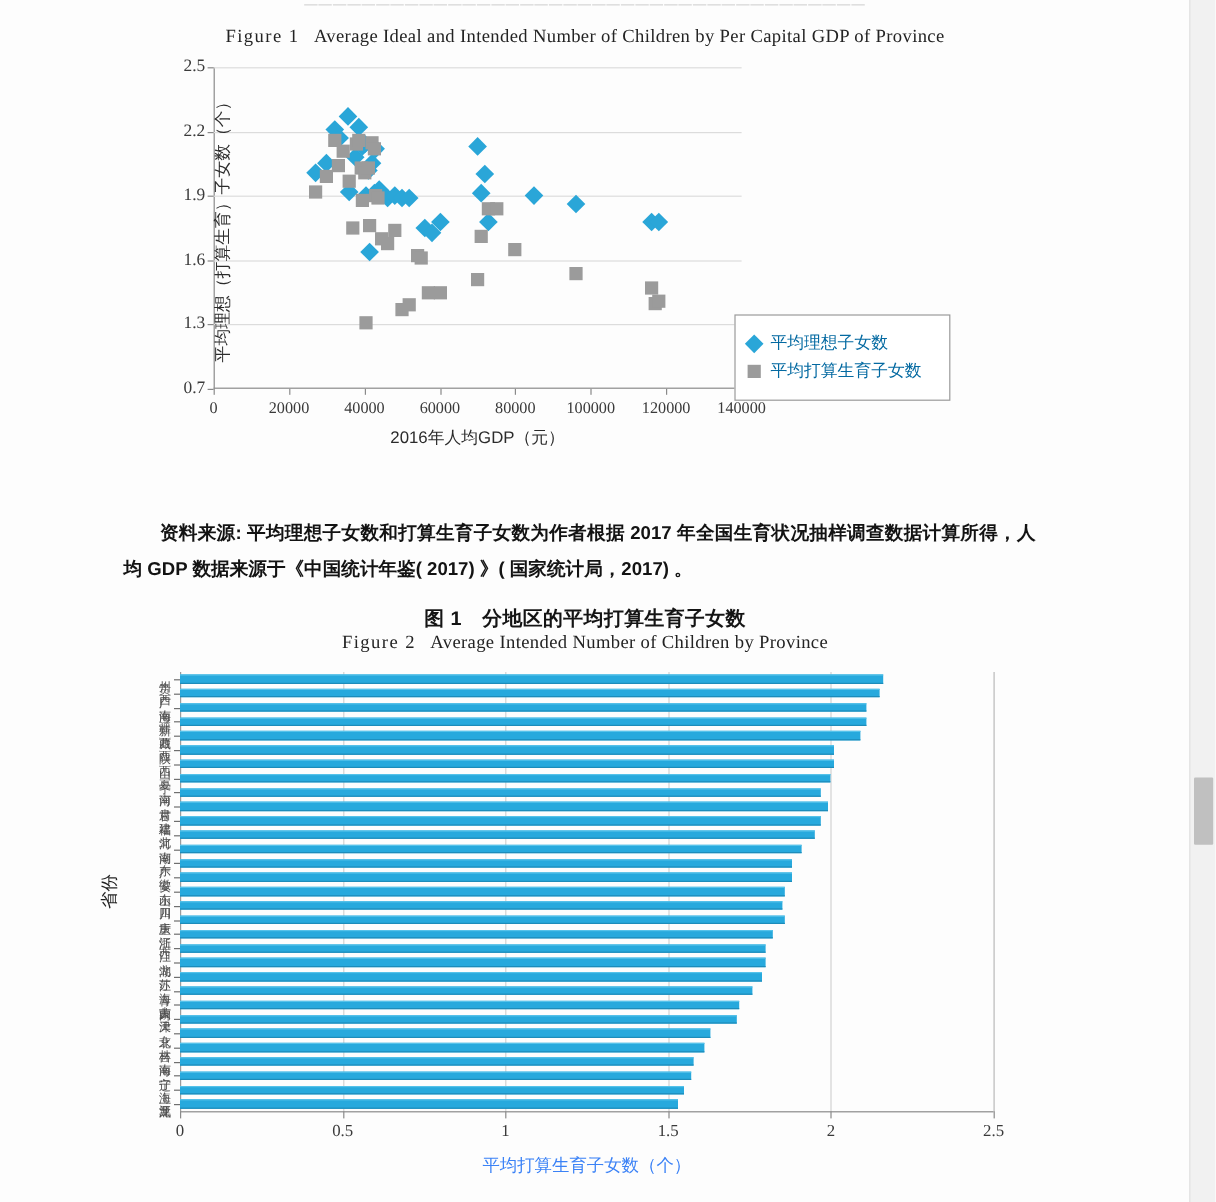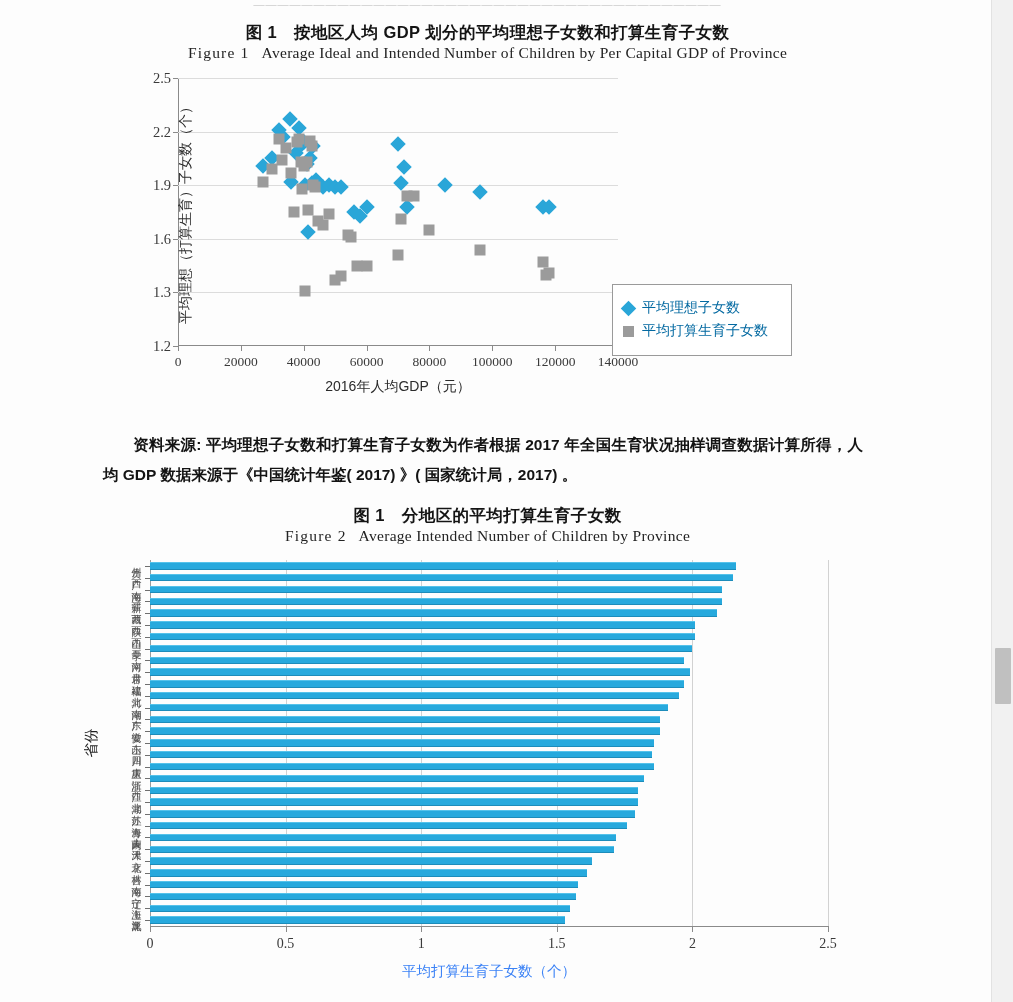--- a/index.html
+++ b/index.html
@@ -197,38 +197,37 @@
   }
 </style>
 </head>
 <body>
 
 <div id="page">
 
   <div class="cutoff-strip">———————————————————————————————————————</div>
 
   <div id="fig1">
-    <div class="cap-cn">图 1　按地区人均 GDP 划分的平均理想子女数和打算生育子女数</div>
     <div class="cap-en">
       <span class="lead">Figure 1</span><span>Average Ideal and Intended Number of Children by Per Capital GDP of Province</span>
     </div>
 
     <div id="fig1-plotwrap">
       <div id="scatter">
         <div class="sc-frame"></div>
         <div id="sc-ygrid">
             <div class="sc-grid" style="top: 214.4px;"></div>
             <div class="sc-grid" style="top: 160.8px;"></div>
             <div class="sc-grid" style="top: 107.2px;"></div>
             <div class="sc-grid" style="top: 53.6px;"></div>
             <div class="sc-grid" style="top: 0px;"></div>
           </div>
         <div id="sc-yticks">
             <div class="sc-ytick-mark" style="top: 268px;"></div>
-            <div class="sc-ytick-label" style="top: 268px;">1.2</div>
+            <div class="sc-ytick-label" style="top: 268px;">0.7</div>
             <div class="sc-ytick-mark" style="top: 214.4px;"></div>
             <div class="sc-ytick-label" style="top: 214.4px;">1.3</div>
             <div class="sc-ytick-mark" style="top: 160.8px;"></div>
             <div class="sc-ytick-label" style="top: 160.8px;">1.6</div>
             <div class="sc-ytick-mark" style="top: 107.2px;"></div>
             <div class="sc-ytick-label" style="top: 107.2px;">1.9</div>
             <div class="sc-ytick-mark" style="top: 53.6px;"></div>
             <div class="sc-ytick-label" style="top: 53.6px;">2.2</div>
             <div class="sc-ytick-mark" style="top: 0px;"></div>
             <div class="sc-ytick-label" style="top: 0px;">2.5</div>

